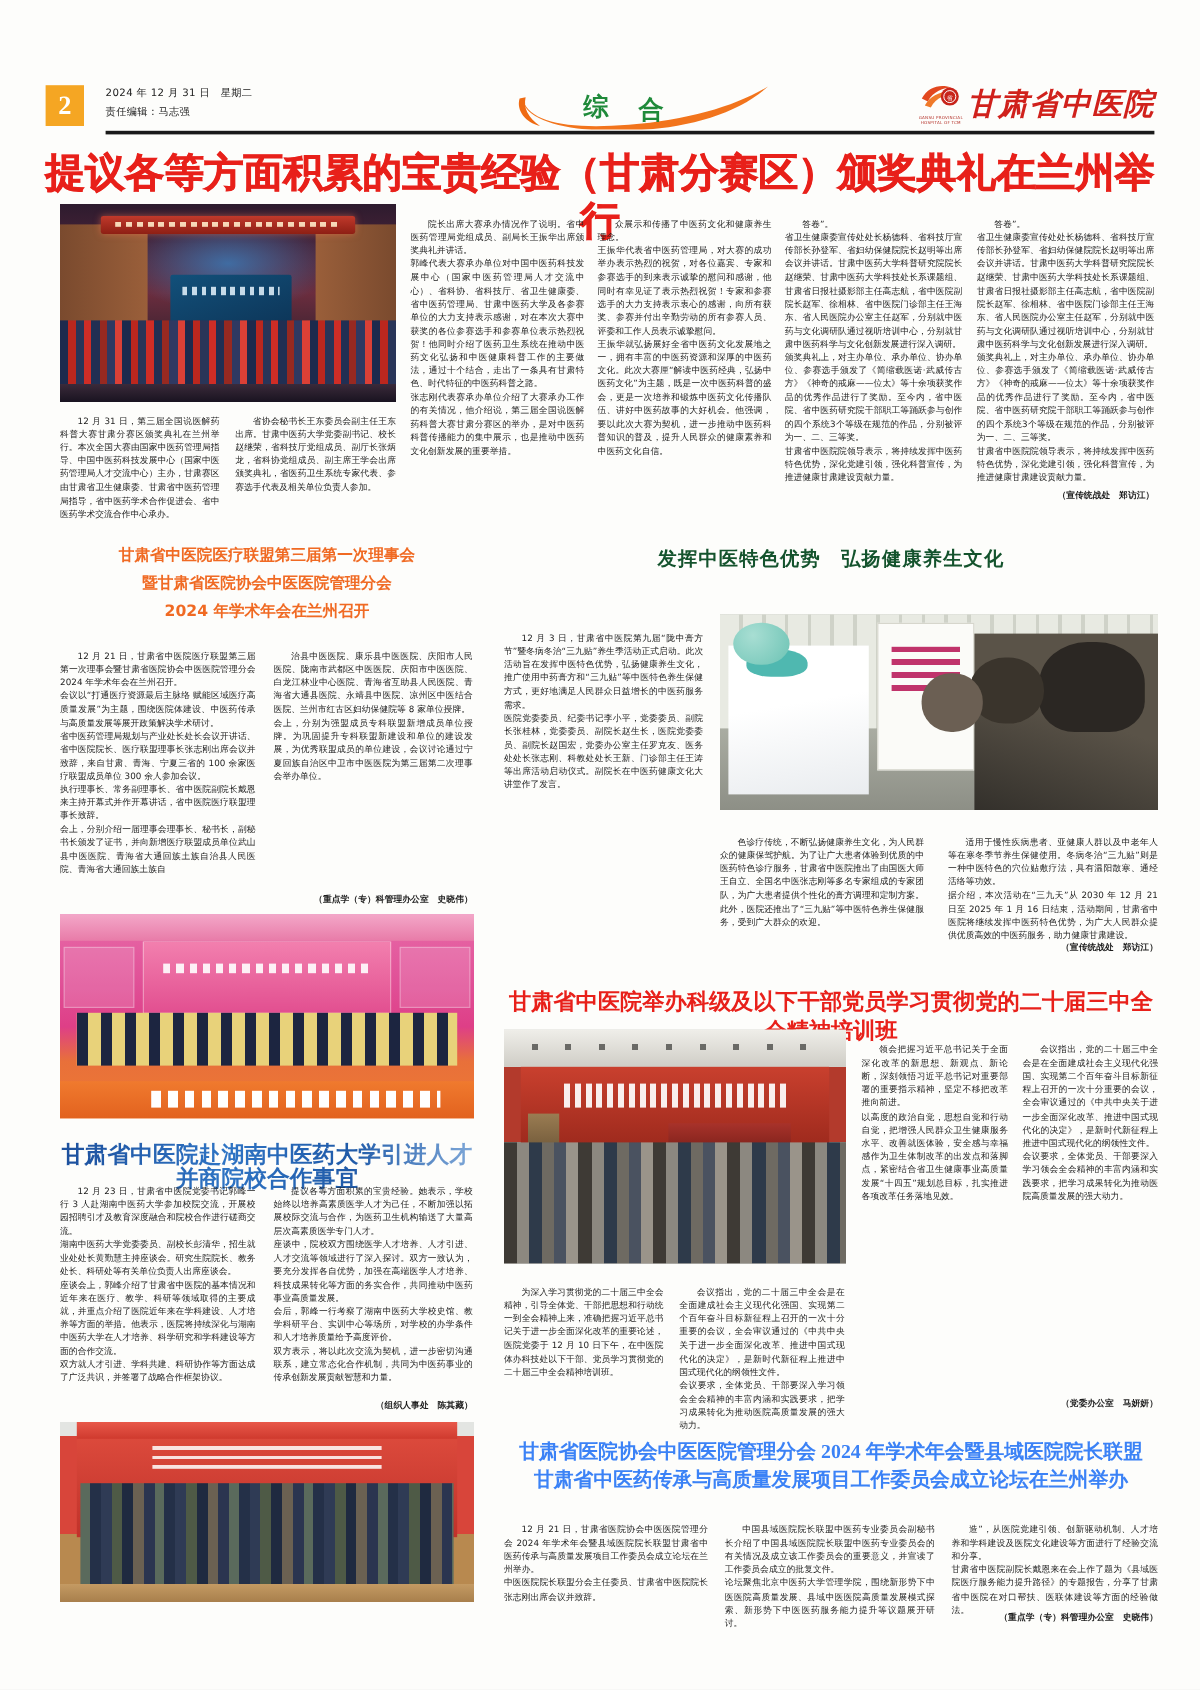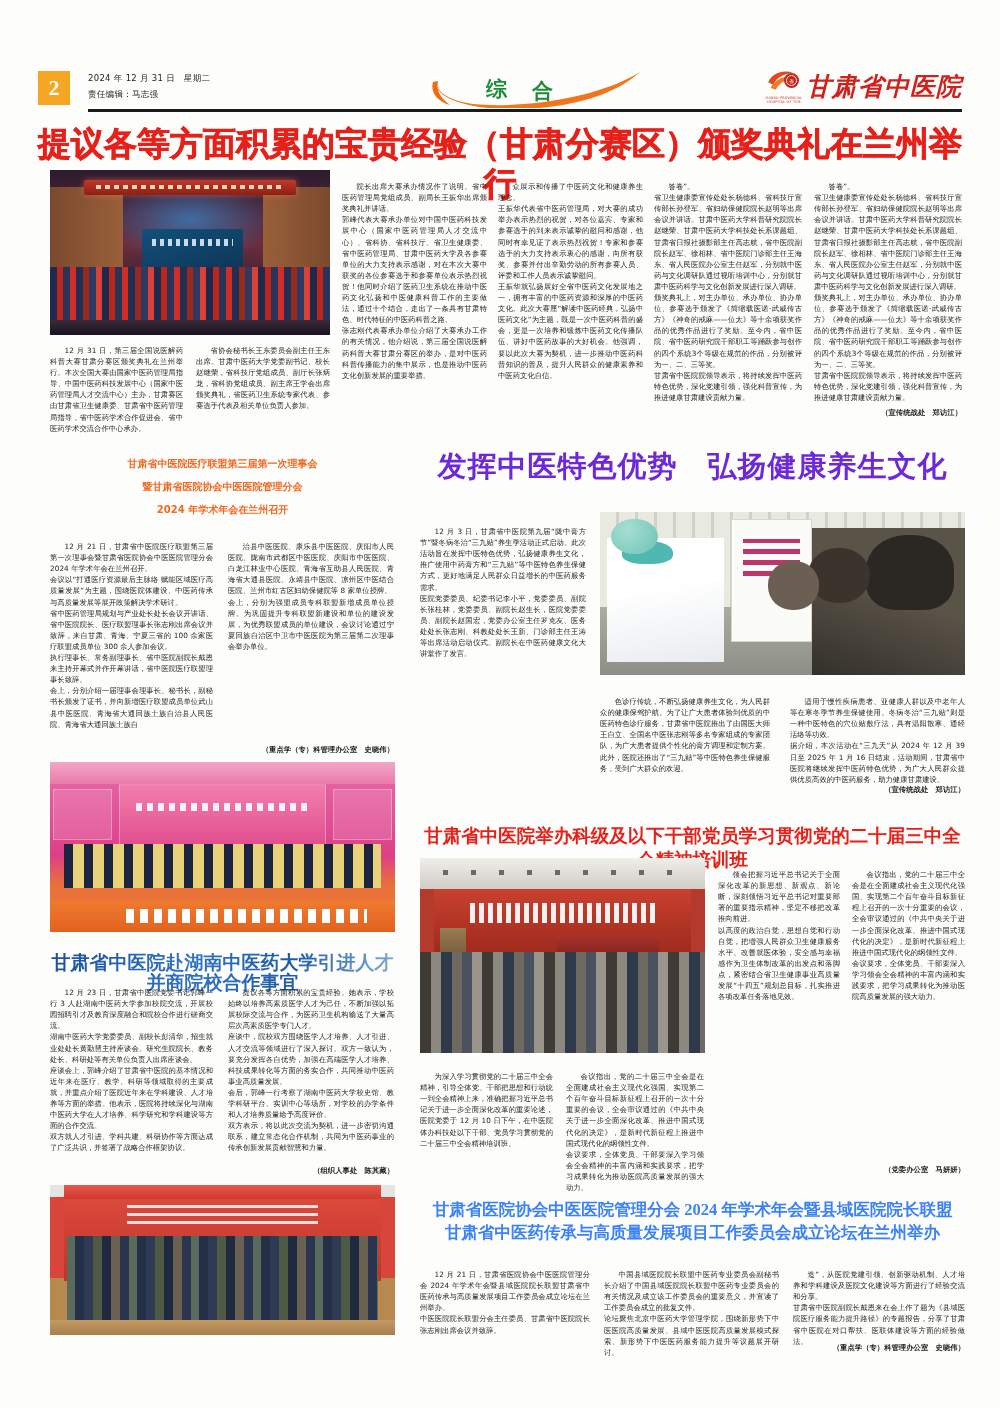--- a/index.html
+++ b/index.html
@@ -158,26 +158,26 @@
         #5a6a5c 0 8px, #243048 8px 17px, #2f3b55 17px 26px, #4e5a46 26px 35px,
         #1f2a40 35px 44px, #6b6152 44px 53px, #2b3550 53px 62px); }
   .p5 .floor { position:absolute; left:0; bottom:0; width:100%; height:10%;
       background:linear-gradient(180deg,#c49a63,#a87f4c); }
   .p5 .topbanner { position:absolute; left:4%; top:0; width:92%; height:9%;
       background:linear-gradient(180deg,#e8584a,#cf3a2e); }
 
   
   .hl-orange {
     color:#f06a23; font-weight:bold; text-align:center;
-    font-size:10px; line-height:23px; letter-spacing:0px;
+    font-size:13px; line-height:23px; letter-spacing:0px;
     font-family:"DejaVu Sans","Liberation Sans",sans-serif;
   }
   .hl-green {
-    color:#6d28d9; font-weight:bold; text-align:center;
-    font-size:29px; line-height:28px; letter-spacing:1px;
+    color:#14532d; font-weight:bold; text-align:center;
+    font-size:16px; line-height:28px; letter-spacing:1px;
     font-family:"DejaVu Sans","Liberation Sans",sans-serif;
   }
   .hl-green-sub {
     color:#1a1a1a; text-align:center; font-size:11.2px; line-height:18px;
     font-family:"DejaVu Sans","Liberation Sans",sans-serif; font-weight:500;
   }
   .hl-red2 {
     color:#e8201a; font-weight:bold; text-align:center;
     font-size:18.5px; line-height:24px; letter-spacing:0px;
     font-family:"DejaVu Sans","Liberation Sans",sans-serif;
@@ -321,21 +321,21 @@
       <div class="head1"></div>
       <div class="head2"></div>
       <div class="head3"></div>
   </div>
 
   <div class="col" style="left:600px; top:685px; width:170px; height:100px; white-space:pre-line;">
     <p>色诊疗传统，不断弘扬健康养生文化，为人民群众的健康保驾护航。为了让广大患者体验到优质的中医药特色诊疗服务，甘肃省中医院推出了由国医大师王自立、全国名中医张志刚等多名专家组成的专家团队，为广大患者提供个性化的膏方调理和定制方案。此外，医院还推出了“三九贴”等中医特色养生保健服务，受到广大群众的欢迎。</p>
   </div>
   <div class="col" style="left:790px; top:685px; width:175px; height:92px; white-space:pre-line;">
     <p>适用于慢性疾病患者、亚健康人群以及中老年人等在寒冬季节养生保健使用。冬病冬治“三九贴”则是一种中医特色的穴位贴敷疗法，具有温阳散寒、通经活络等功效。
-据介绍，本次活动在“三九天”从 2024 年 12 月 39 日至 2025 年 1 月 16 日结束，活动期间，甘肃省中医院将继续发挥中医药特色优势，为广大人民群众提供优质高效的中医药服务，助力健康甘肃建设。</p>
+据介绍，本次活动在“三九天”从 2030 年 12 月 21 日至 2025 年 1 月 16 日结束，活动期间，甘肃省中医院将继续发挥中医药特色优势，为广大人民群众提供优质高效的中医药服务，助力健康甘肃建设。</p>
   </div>
   <div class="col" style="left:790px; top:782px; width:175px;">
     <div class="sig">（宣传统战处　郑访江）</div>
   </div>
 
   <div class="hl-red2" style="position:absolute; left:420px; top:824px; width:545px;">
     <span>甘肃省中医院举办科级及以下干部党员学习贯彻党的二十届三中全会精神培训班</span>
   </div>
 
   <div class="photo p4" style="left:420px; top:858px; width:285px; height:195px;">

